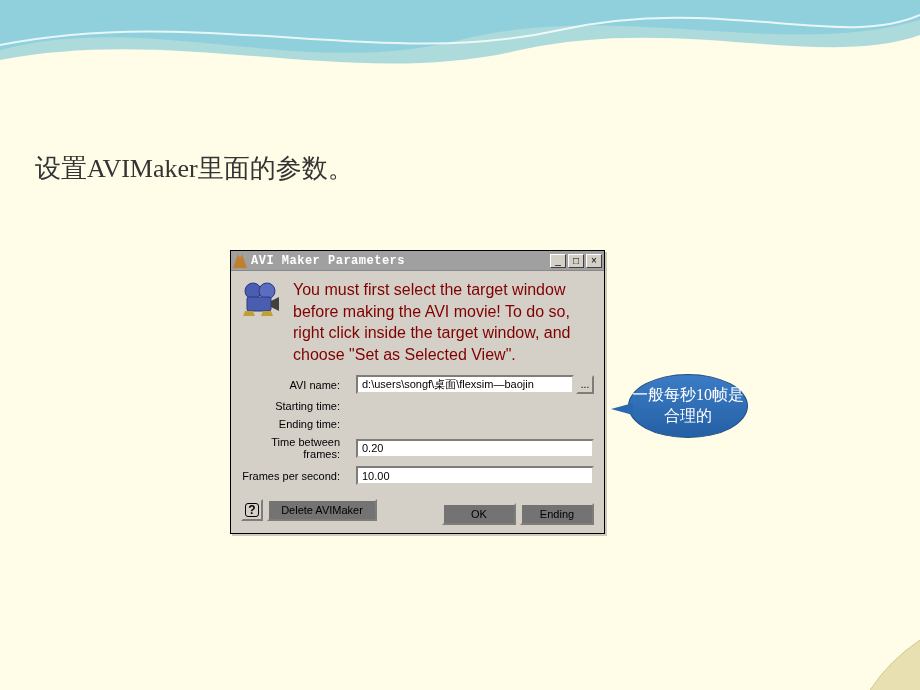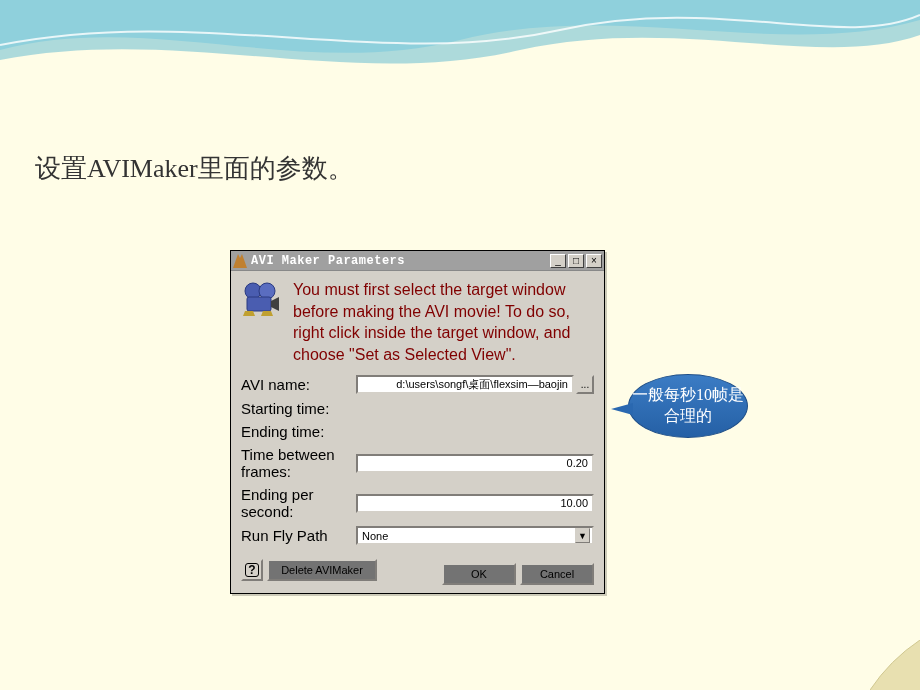--- a/index.html
+++ b/index.html
@@ -91,33 +91,33 @@
       font-size: 16px;
       line-height: 1.35;
     }
     .form-row {
       display: flex;
       align-items: center;
       margin-bottom: 6px;
     }
     .form-label {
       width: 115px;
-      padding-right: 0;
+      text-align: right;
+      padding-right: 16px;
       color: #000;
-      font-size: 15px;
+      font-size: 11px;
     }
     .form-input {
       flex: 1;
       height: 19px;
       border: 2px inset #d4d0c8;
       background: #fff;
       padding: 1px 4px;
       font-size: 11px;
       font-family: Tahoma, sans-serif;
-      text-align: right;
     }
     .browse-btn {
       width: 18px; height: 19px;
       background: #d4d0c8;
       border: 2px outset #d4d0c8;
       margin-left: 2px;
       font-size: 10px;
       line-height: 1;
       display: flex; align-items: center; justify-content: center;
     }
@@ -260,40 +260,33 @@
     <div class="form-row">
       <div class="form-label">Ending time:</div>
     </div>
 
     <div class="form-row">
       <div class="form-label">Time between frames:</div>
       <input class="form-input" value="0.20" style="">
     </div>
 
     <div class="form-row">
-      <div class="form-label">Ending per second:</div>
+      <div class="form-label">Frames per second:</div>
       <input class="form-input" value="10.00" style="">
     </div>
 
-    <div class="form-row">
-      <div class="form-label">Run Fly Path</div>
-      <div class="combo">
-        <span>None</span>
-        <span class="combo-arrow">▼</span>
-      </div>
-    </div>
 
     <div class="button-row">
       <div class="help-btn">
         <span style="border:1px solid #000;border-radius:3px;width:14px;height:14px;display:flex;align-items:center;justify-content:center;">?</span>
       </div>
       <div class="action-btn delete-btn">Delete AVIMaker</div>
       <div class="spacer"></div>
       <div class="action-btn ok-btn">OK</div>
-      <div class="action-btn cancel-btn">Cancel</div>
+      <div class="action-btn cancel-btn">Ending</div>
     </div>
   </div>
 </div>
 
 <div class="callout">
   <div class="callout-bubble">
     <div class="callout-tail"></div>
     <span>一般每秒10帧是合理的</span>
   </div>
 </div>

